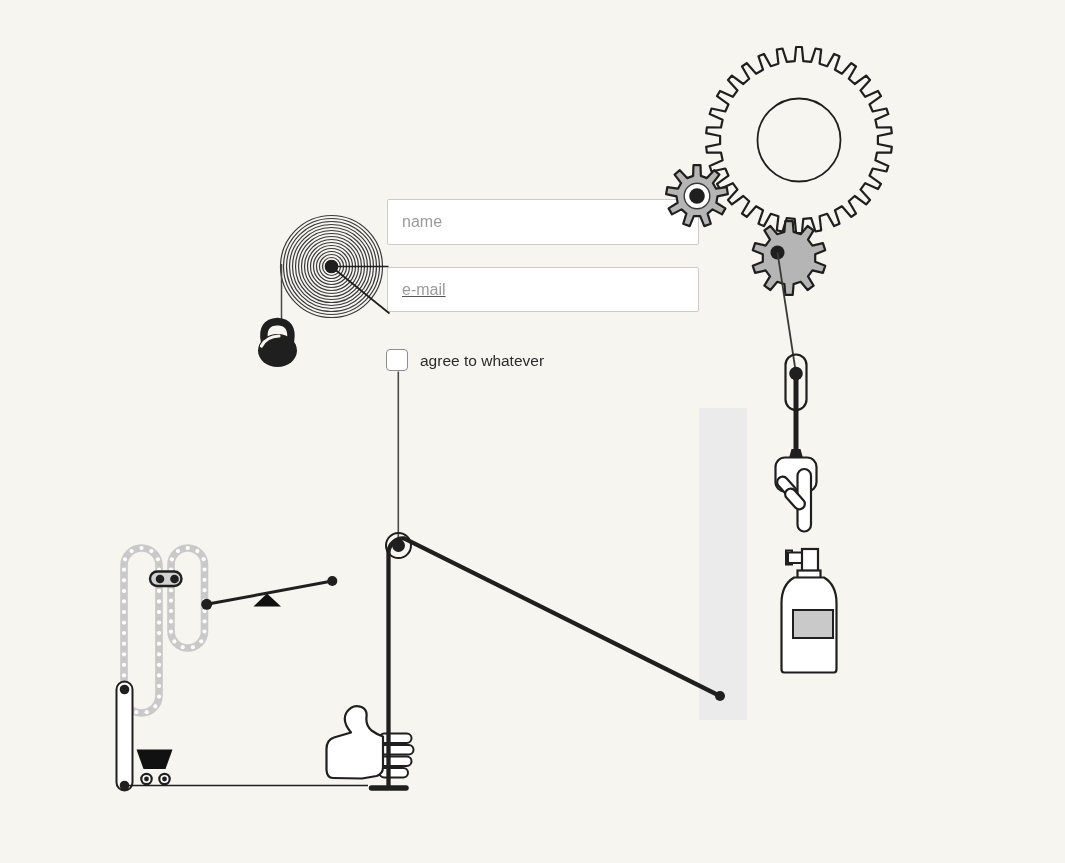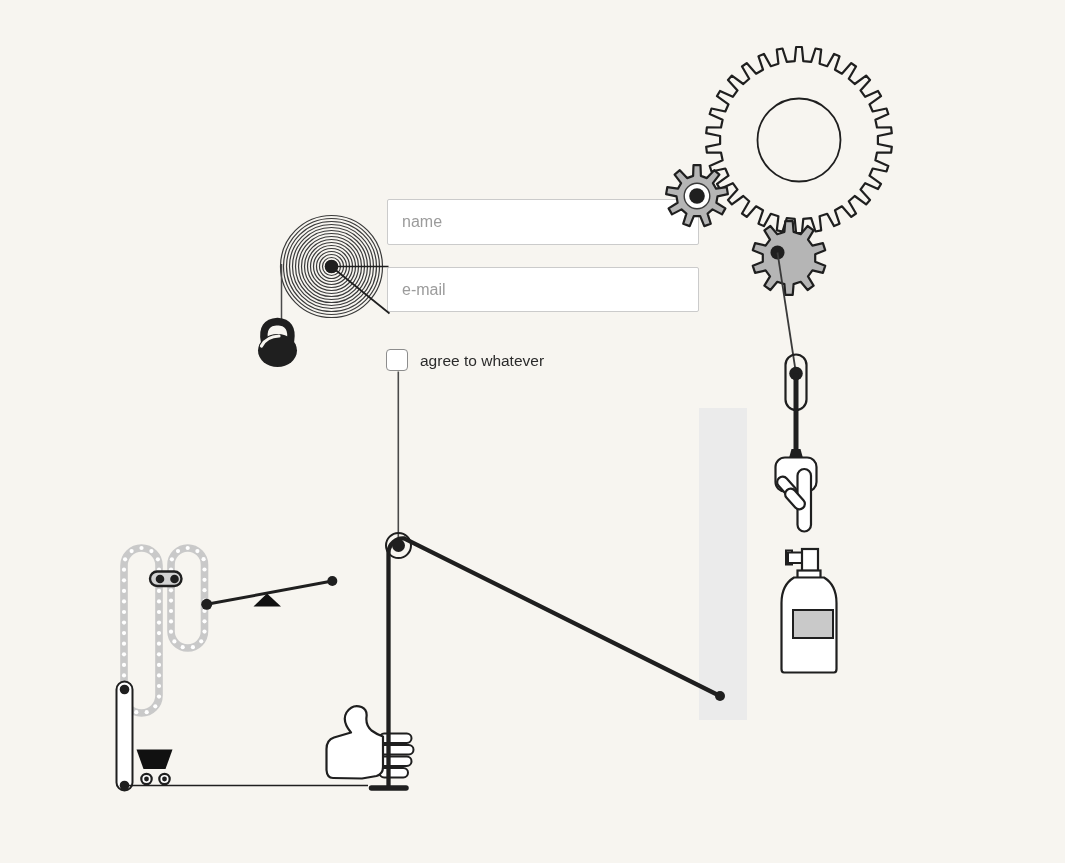--- a/index.html
+++ b/index.html
@@ -7,21 +7,21 @@
     position:relative;width:1065px;height:863px;background:#f7f5f0;
     overflow:hidden;font-family:"Liberation Sans",sans-serif;
   }
   .field{
     position:absolute;left:387px;width:312px;height:46px;box-sizing:border-box;
     background:#ffffff;border:1px solid #cbcbcb;border-radius:2px;
     padding:0 14px;font:16px "Liberation Sans",sans-serif;color:#555;outline:none;
   }
   .field::placeholder{color:#9b9b9b;}
   #name-input{top:199px;}
-  #email-input{top:267px;height:45px;}
+  #email-input{top:267px;height:45px;text-decoration:underline;}
   .agree-box{
     position:absolute;left:386px;top:349px;width:22px;height:22px;
     -webkit-appearance:none;appearance:none;background:#fff;
     border:1.5px solid #8d8d8d;border-radius:4px;margin:0;cursor:pointer;
   }
   .agree-label{
     position:absolute;left:420px;top:352px;
     font:15.5px "Liberation Sans",sans-serif;color:#2b2b2b;white-space:nowrap;text-align:right;
   }
   .machine-svg{position:absolute;left:0;top:0;width:1065px;height:863px;pointer-events:none;}

